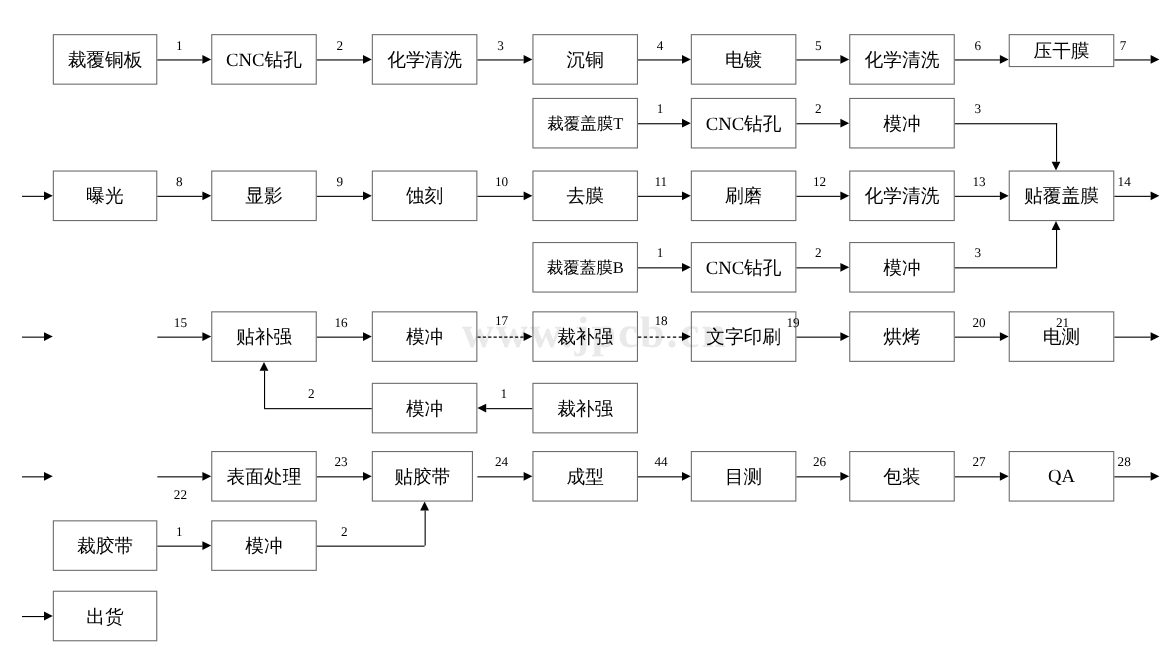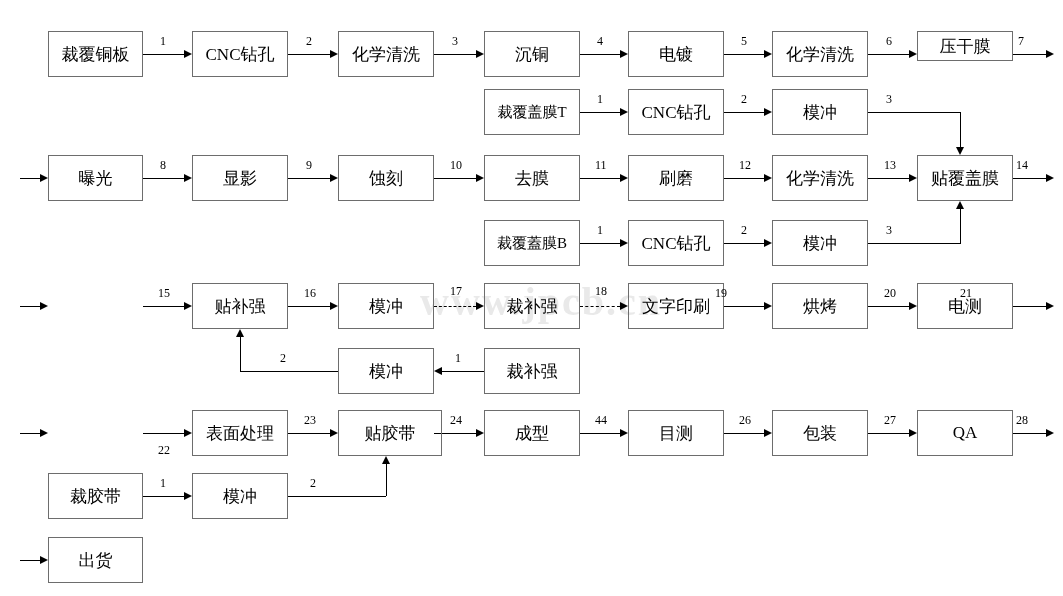--- a/index.html
+++ b/index.html
@@ -212,21 +212,21 @@
   <div class="ln h" style="left:442px;top:371px;width:42px;"></div>
   <div class="ah l" style="left:434px;top:366.5px;"></div>
   <div class="lbl" style="left:455px;top:351px;">1</div>
 
   <div class="ln h" style="left:240px;top:371px;width:98px;"></div>
   <div class="ln v" style="left:240px;top:337px;height:34px;"></div>
   <div class="ah u" style="left:235.5px;top:329px;"></div>
   <div class="lbl" style="left:280px;top:351px;">2</div>
 
   <div class="node" style="left:192px;top:410px;width:96px;height:46px;">表面处理</div>
-  <div class="node" style="left:338px;top:410px;width:104px;height:46px;text-align:right;">贴胶带</div>
+  <div class="node" style="left:338px;top:410px;width:92px;height:46px;text-align:right;">贴胶带</div>
   <div class="node" style="left:484px;top:410px;width:96px;height:46px;">成型</div>
   <div class="node" style="left:628px;top:410px;width:96px;height:46px;">目测</div>
   <div class="node" style="left:772px;top:410px;width:96px;height:46px;">包装</div>
   <div class="node" style="left:917px;top:410px;width:96px;height:46px;">QA</div>
 
   <div class="ln h" style="left:20px;top:433px;width:20px;"></div>
   <div class="ah r" style="left:40px;top:428.5px;"></div>
 
   <div class="ln h" style="left:143px;top:433px;width:41px;"></div>
   <div class="ah r" style="left:184px;top:428.5px;"></div>

